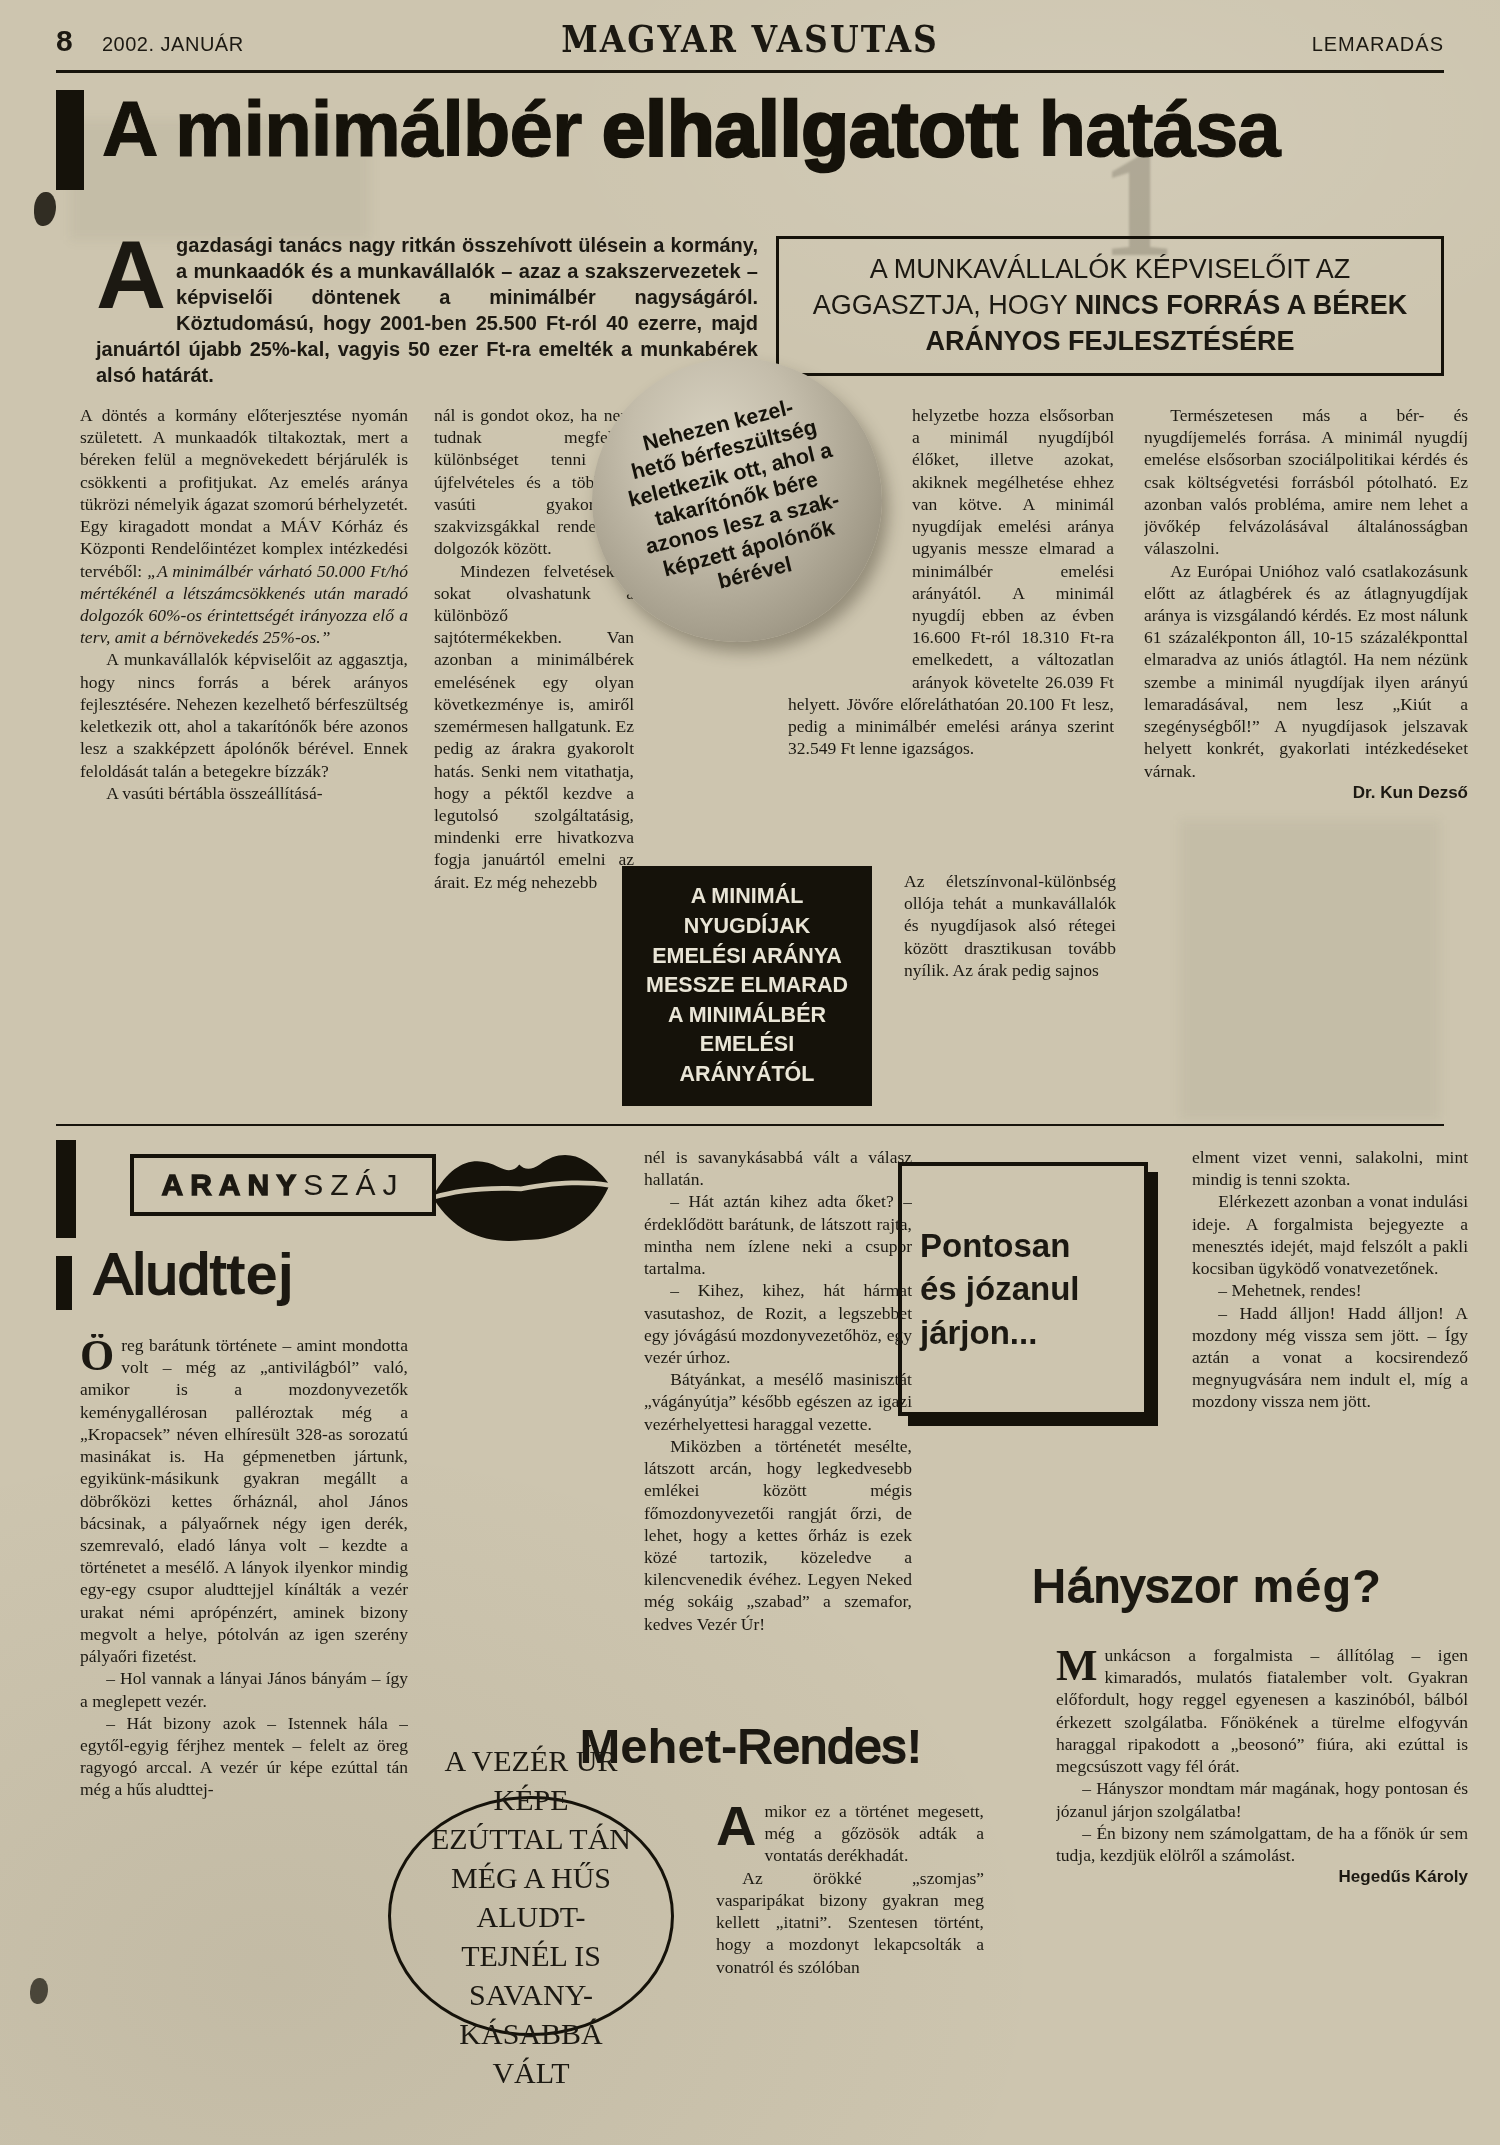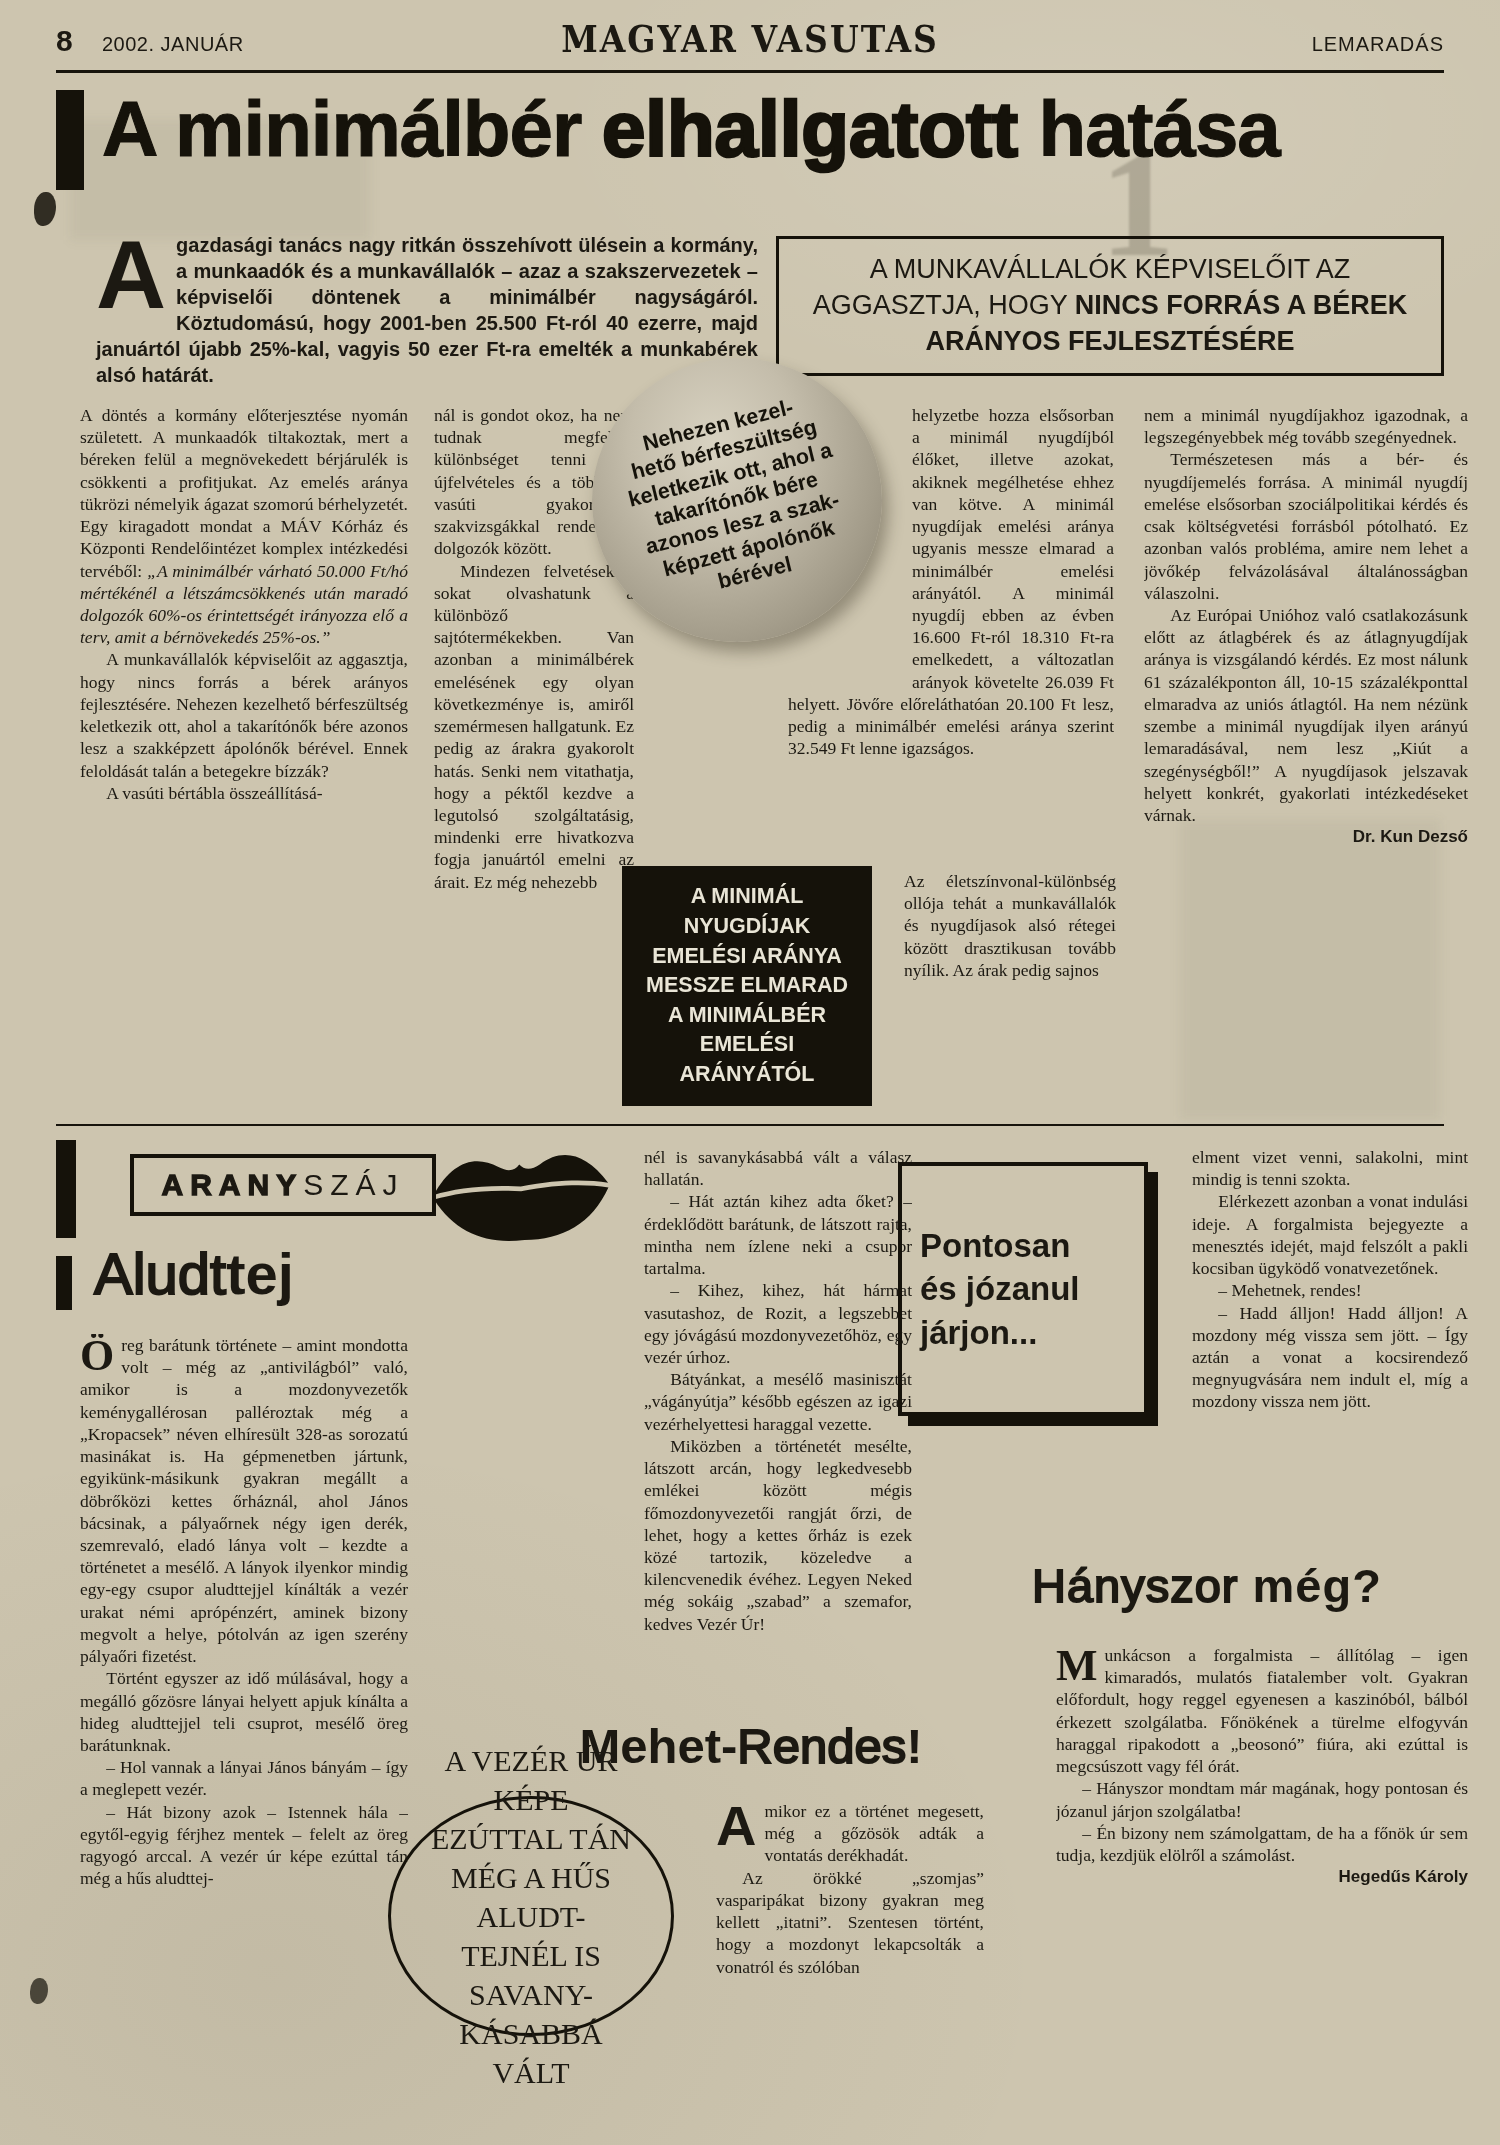--- a/index.html
+++ b/index.html
@@ -132,21 +132,20 @@
   <div class="col" id="col3a">
     <span class="oval-spacer"></span>
     <p>helyzetbe hozza elsősorban a minimál nyugdíjból élőket, illetve azokat, akiknek megélhetése ehhez van kötve. A minimál nyugdíjak emelési aránya ugyanis messze elmarad a minimálbér emelési arányától. A minimál nyugdíj ebben az évben 16.600 Ft-ról 18.310 Ft-ra emelkedett, a változatlan arányok követelte 26.039 Ft helyett. Jövőre előreláthatóan 20.100 Ft lesz, pedig a minimálbér emelési aránya szerint 32.549 Ft lenne igazságos.</p>
   </div>
 
   <div class="col" id="col3b">
     <p>Az életszínvonal-különbség ollója tehát a munkavállalók és nyugdíjasok alsó rétegei között drasztikusan tovább nyílik. Az árak pedig sajnos</p>
   </div>
 
   <div class="col" id="col4">
-    <p>nem a minimál nyugdíjakhoz igazodnak, a legszegényebbek még tovább szegényednek.</p>
     <p class="p-ind">Természetesen más a bér- és nyugdíjemelés forrása. A minimál nyugdíj emelése elsősorban szociálpolitikai kérdés és csak költségvetési forrásból pótolható. Ez azonban valós probléma, amire nem lehet a jövőkép felvázolásával általánosságban válaszolni.</p>
     <p class="p-ind">Az Európai Unióhoz való csatlakozásunk előtt az átlagbérek és az átlagnyugdíjak aránya is vizsgálandó kérdés. Ez most nálunk 61 százalékponton áll, 10-15 százalékponttal elmaradva az uniós átlagtól. Ha nem nézünk szembe a minimál nyugdíjak ilyen arányú lemaradásával, nem lesz „Kiút a szegénységből!” A nyugdíjasok jelszavak helyett konkrét, gyakorlati intézkedéseket várnak.</p>
     <p class="signature">Dr. Kun Dezső</p>
   </div>
 
   <div class="oval-ball">
     <div class="oval-text">Nehezen kezel-
 hető bérfeszültség
 keletkezik ott, ahol a
 takarítónők bére
@@ -176,21 +175,20 @@
   <svg class="lips" viewBox="0 0 200 110" preserveAspectRatio="none">
     <path fill="#15120a" d="M8,54 C30,26 55,22 78,34 C88,39 95,38 100,33 C105,38 112,39 122,34 C145,22 170,26 192,54 C170,50 140,48 100,52 C60,48 30,50 8,54 Z"></path>
     <path fill="#15120a" d="M8,58 C30,54 60,52 100,56 C140,52 170,54 192,58 C172,88 140,100 100,98 C60,100 28,88 8,58 Z"></path>
   </svg>
 
   <div class="bbar2"></div>
   <h2 class="hl2"><span class="heavy2">Aludt</span><span>tej</span></h2>
 
   <div class="col" id="bcol1">
     <p><span class="bdrop">Ö</span><span>reg barátunk története – amint mondotta volt – még az „antivilágból” való, amikor is a mozdonyvezetők keménygallérosan palléroztak még a „Kropacsek” néven elhíresült 328-as sorozatú masinákat is. Ha gépmenetben jártunk, egyikünk-másikunk gyakran megállt a döbrőközi kettes őrháznál, ahol János bácsinak, a pályaőrnek négy igen derék, szemrevaló, eladó lánya volt – kezdte a történetet a mesélő. A lányok ilyenkor mindig egy-egy csupor aludttejjel kínálták a vezér urakat némi aprópénzért, aminek bizony megvolt a helye, pótolván az igen szerény pályaőri fizetést.</span></p>
-    <p class="p-ind">Történt egyszer az idő múlásával, hogy a megálló gőzösre lányai helyett apjuk kínálta a hideg aludttejjel teli csuprot, mesélő öreg barátunknak.</p>
     <p class="p-ind">– Hol vannak a lányai János bányám – így a meglepett vezér.</p>
     <p class="p-ind">– Hát bizony azok – Istennek hála – egytől-egyig férjhez mentek – felelt az öreg ragyogó arccal. A vezér úr képe ezúttal tán még a hűs aludttej-</p>
   </div>
 
   <div class="col" id="bcol2a">
     <p>nél is savanykásabbá vált a válasz hallatán.</p>
     <p class="p-ind">– Hát aztán kihez adta őket? – érdeklődött barátunk, de látszott rajta, mintha nem ízlene neki a csupor tartalma.</p>
     <p class="p-ind">– Kihez, kihez, hát hármat vasutashoz, de Rozit, a legszebbet egy jóvágású mozdonyvezetőhöz, egy vezér úrhoz.</p>
     <p class="p-ind">Bátyánkat, a mesélő masinisztát „vágányútja” később egészen az igazi vezérhelyettesi haraggal vezette.</p>
     <p class="p-ind">Miközben a történetét mesélte, látszott arcán, hogy legkedvesebb emlékei között mégis főmozdonyvezetői rangját őrzi, de lehet, hogy a kettes őrház is ezek közé tartozik, közeledve a kilencvenedik évéhez. Legyen Neked még sokáig „szabad” a szemafor, kedves Vezér Úr!</p>

